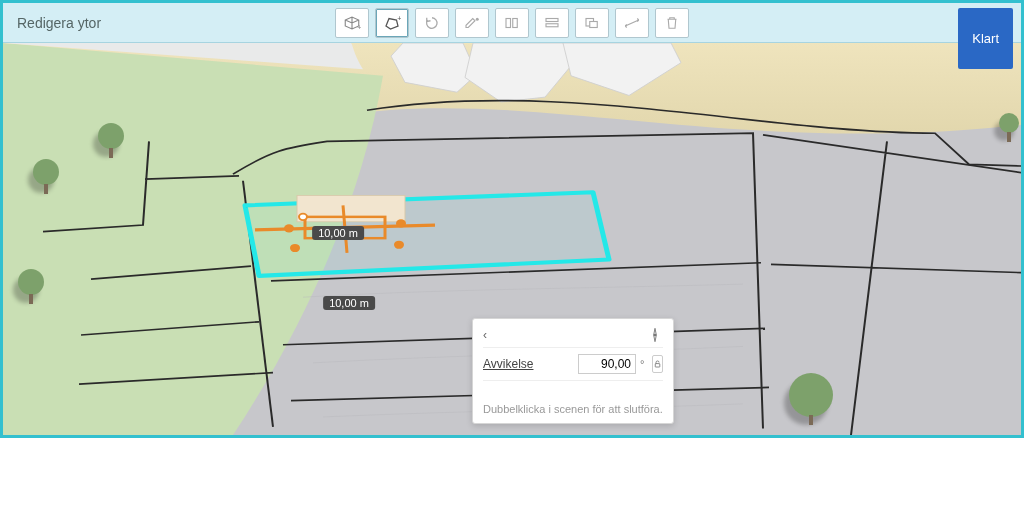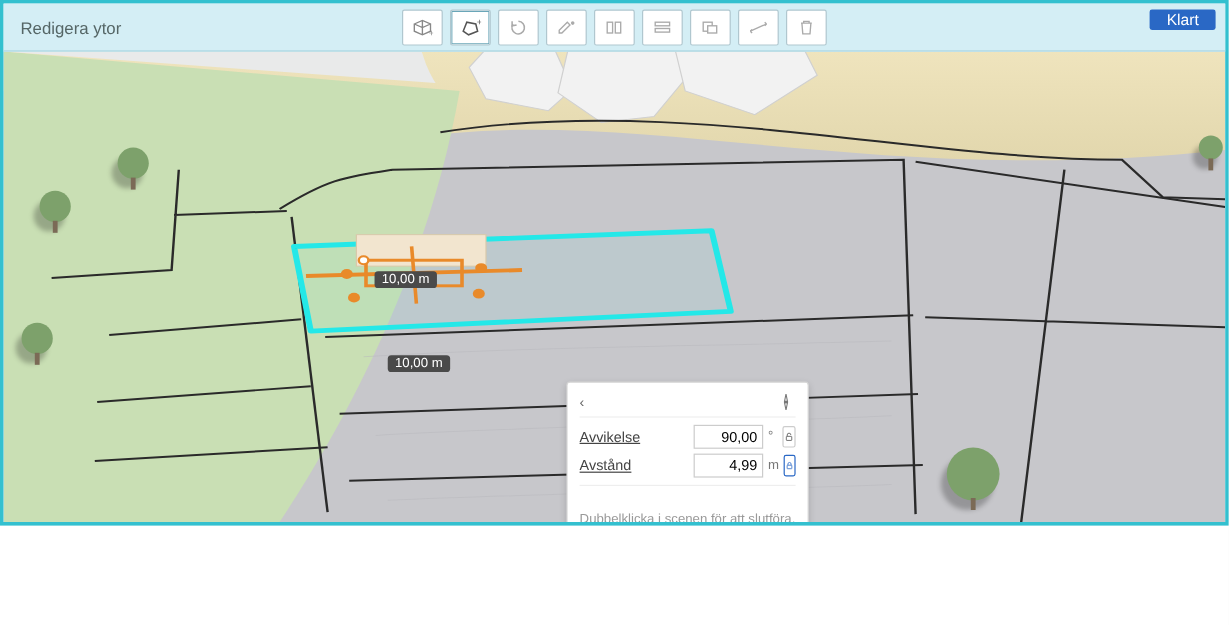--- a/index.html
+++ b/index.html
@@ -62,21 +62,21 @@
     box-shadow: inset 0 0 0 1px #6aa6b8;
   }
   .klart {
     position: absolute;
     right: 8px;
     top: 5px;
     background: #2a68c5;
     color: #fff;
     border: none;
     font-size: 13px;
-    padding: 1px 14px;
+    padding: 23px 14px;
     border-radius: 2px;
     cursor: pointer;
   }
   .scene {
     position: absolute;
     top: 40px; left: 0; right: 0; bottom: 0;
     overflow: hidden;
   }
   .scene svg {
     width: 100%;
@@ -331,27 +331,16 @@
         <span class="lbl">Avvikelse</span>
         <input value="90,00" style="">
         <span class="unit">°</span>
         <span class="lockbtn">
           <svg width="10" height="10" viewBox="0 0 24 24">
               <rect x="6" y="11" width="12" height="9" rx="1" fill="none" stroke="currentColor" stroke-width="2"></rect>
               <path d="M8 11 V8 a4 4 0 0 1 8 0" fill="none" stroke="currentColor" stroke-width="2"></path>
             </svg>
         </span>
       </div>
-      <div class="panel-row">
-        <span class="lbl">Avstånd</span>
-        <input value="4,99" style="">
-        <span class="unit">m</span>
-        <span class="lockbtn sel">
-          <svg width="10" height="10" viewBox="0 0 24 24">
-              <rect x="6" y="11" width="12" height="9" rx="1" fill="none" stroke="currentColor" stroke-width="2"></rect>
-              <path d="M8 11 V8 a4 4 0 0 1 8 0 V11" fill="none" stroke="currentColor" stroke-width="2"></path>
-            </svg>
-        </span>
-      </div>
       <div class="hint">Dubbelklicka i scenen för att slutföra.</div>
     </div>
   </div>
 </div>
 
 </body></html>

